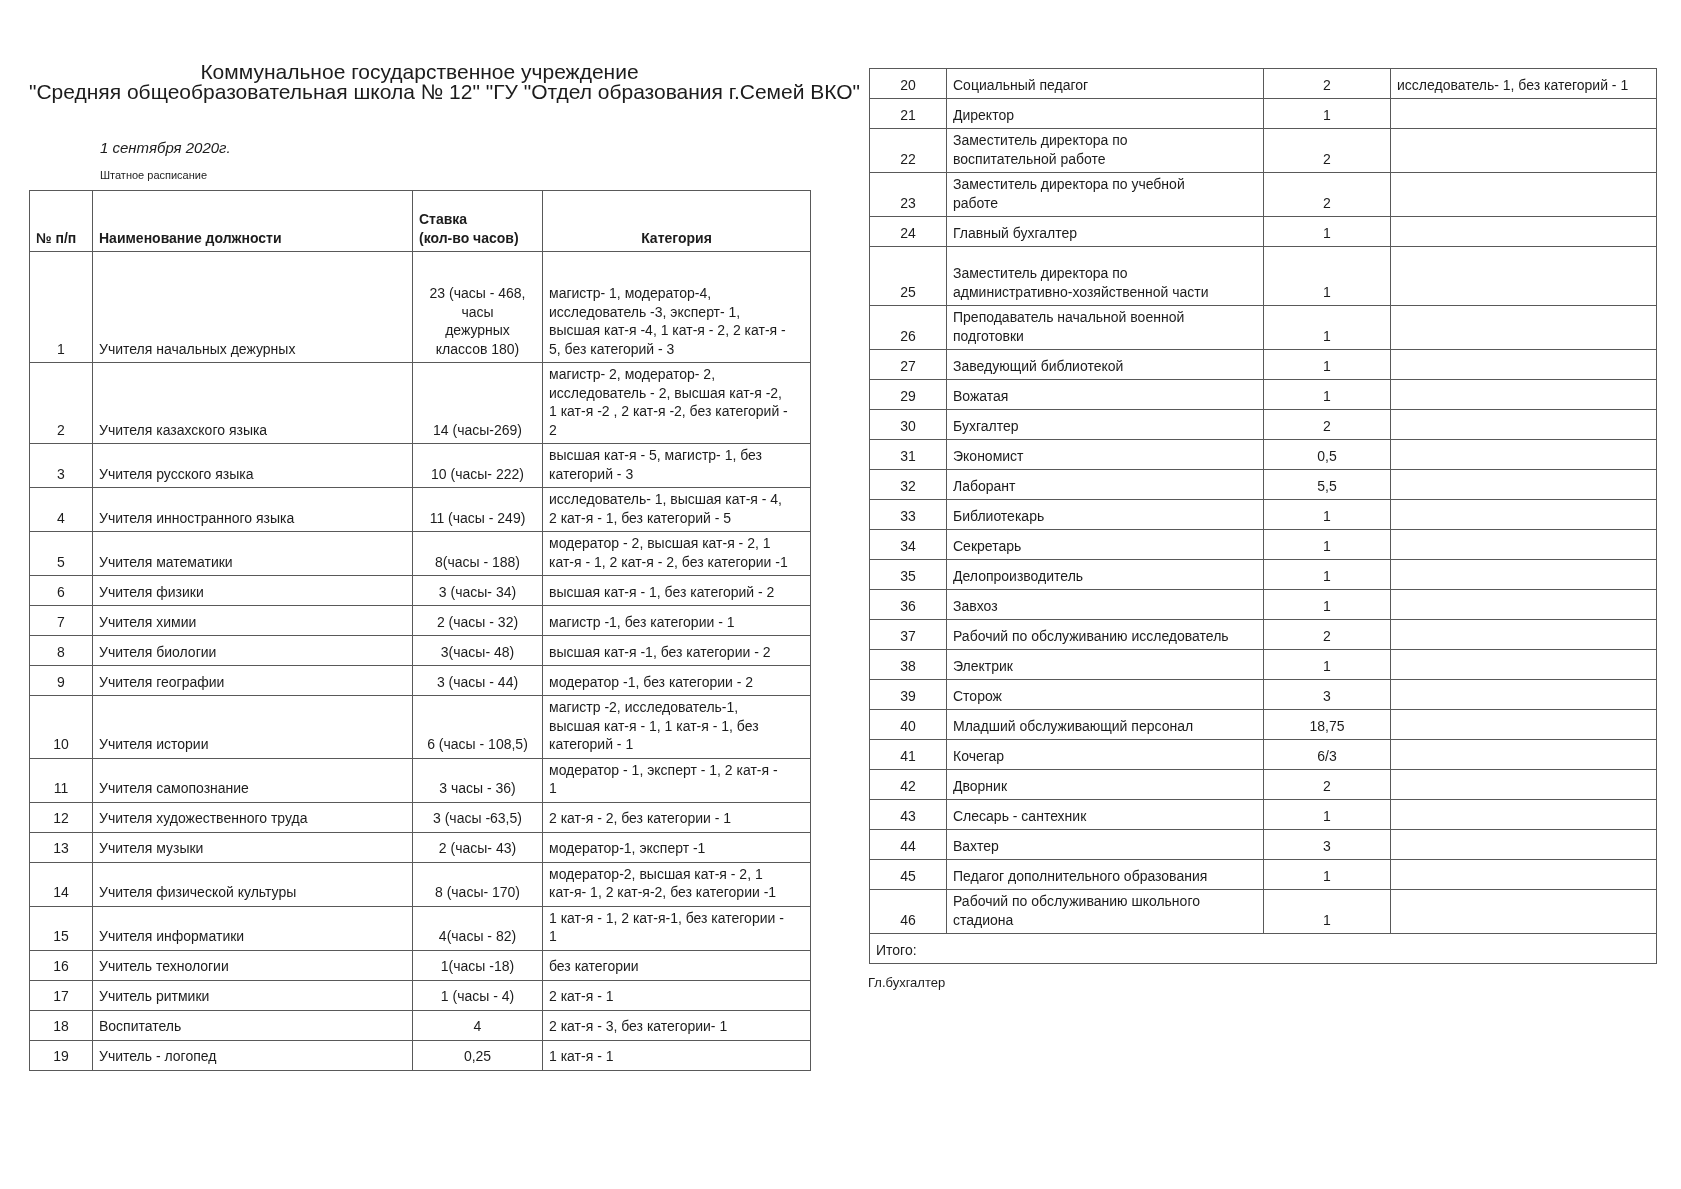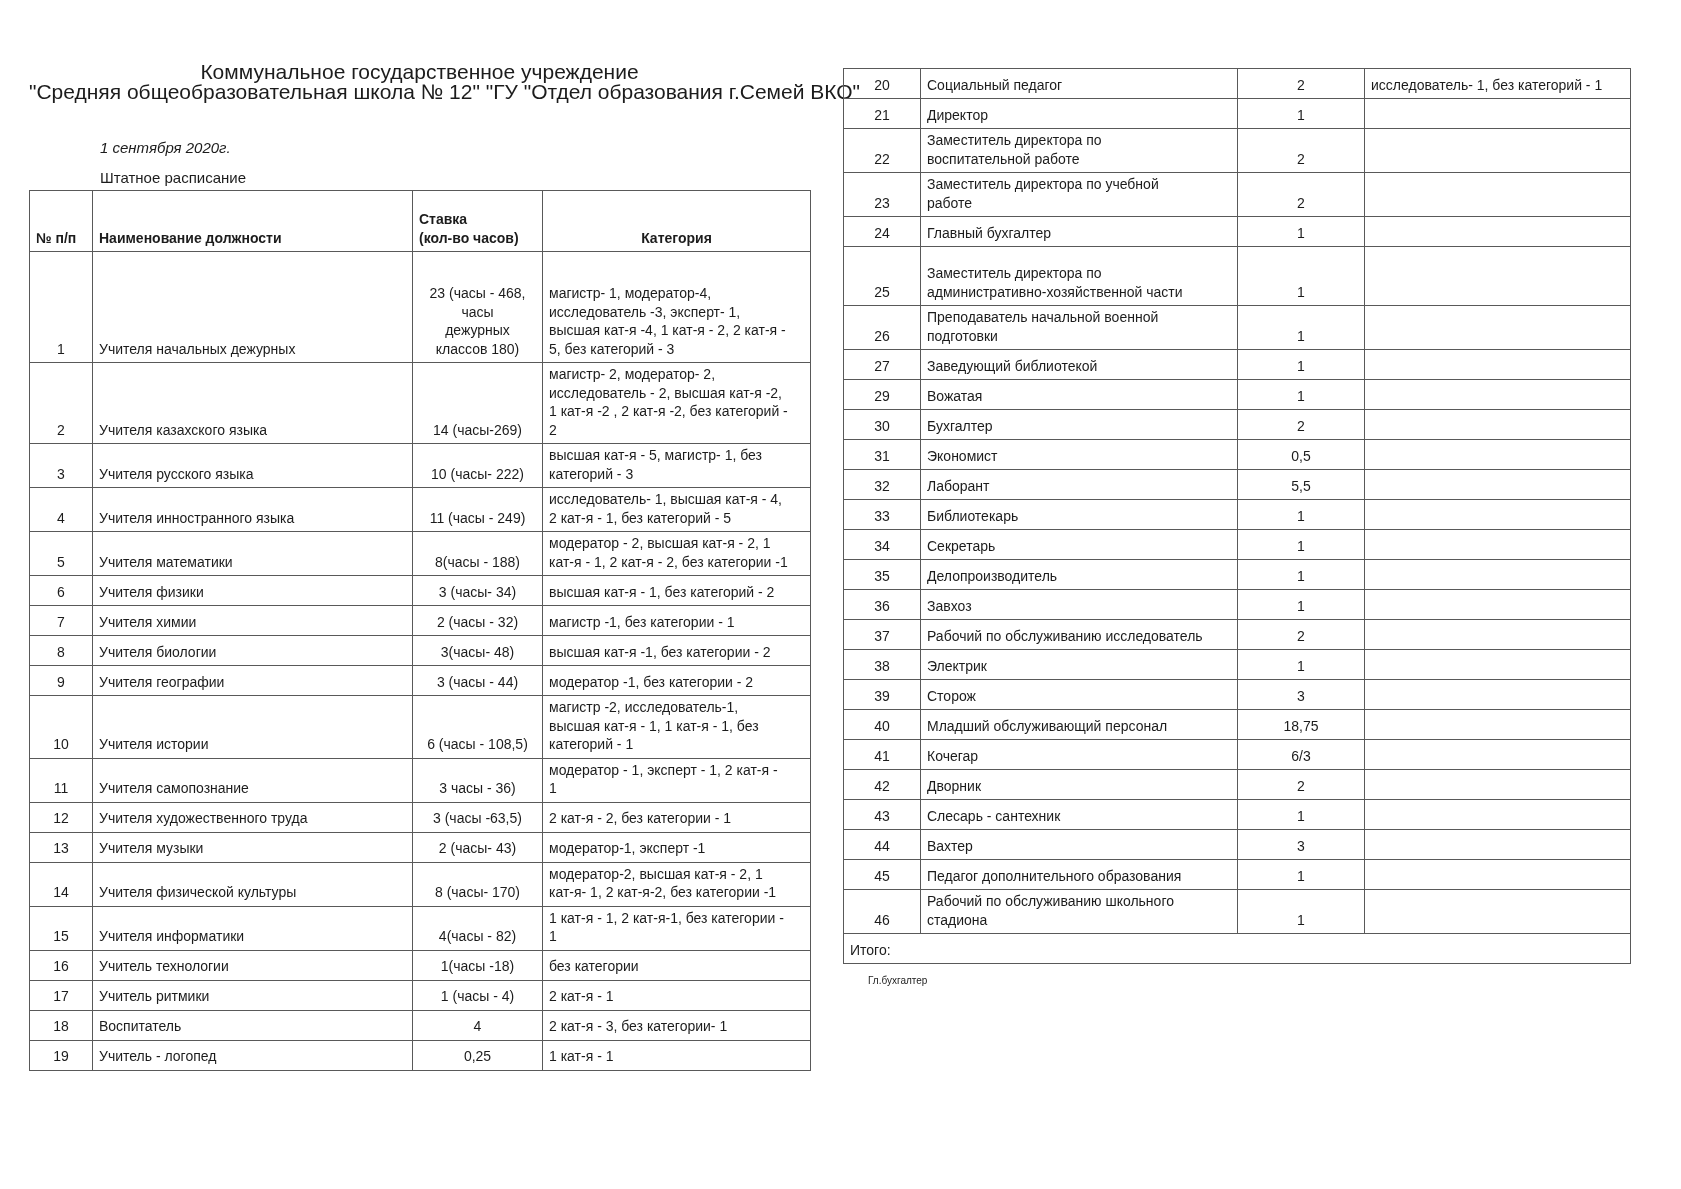--- a/index.html
+++ b/index.html
@@ -10,56 +10,56 @@
     color: #1c1c1c;
     position: relative;
     overflow: hidden;
   }
   .abs { position: absolute; }
 
   .title-block { left: 29px; top: 62px; width: 781px; text-align: center; }
   .title-line { font-weight: normal; font-size: 21px; line-height: 20px; white-space: nowrap; }
 
   .date-line { left: 100px; top: 139px; font-size: 15px; font-style: italic; }
-  .subtitle-line { left: 100px; top: 169px; font-size: 15px; }
+  .subtitle-line { left: 100px; top: 169px; font-size: 11px; }
 
   table.doc {
     border-collapse: collapse;
     table-layout: fixed;
     font-size: 14px;
   }
   table.doc td, table.doc th {
     border: 1px solid #595959;
     vertical-align: bottom;
     padding: 2px 6px 4px 6px;
     line-height: 18.5px;
     white-space: pre-line;
     overflow: hidden;
     font-weight: normal;
     height: 23px;
   }
   table.left-t { left: 29px; top: 190px; width: 781px; }
-  table.right-t { left: 843px; top: 68px; width: 787px; }
+  table.right-t { left: 869px; top: 68px; width: 787px; }
 
   table.left-t thead th { font-weight: bold; height: 54px; }
   .c-num  { text-align: center; }
   .c-pos  { text-align: left; }
   .c-rate { text-align: center; }
   .c-cat  { text-align: left; }
   th.c-num, th.c-pos, th.c-rate { text-align: left; }
   th.c-cat { text-align: center; }
 
   
   #left-body tr:nth-child(1) td { height: 104px; }
   #left-body tr:nth-child(2) td { height: 72px; }
   #right-body tr:nth-child(6) td { height: 52px; }
 
   .total-cell { padding-left: 72px; font-weight: normal; }
 
-  .signature { left: 868px; top: 975px; font-size: 10px; }
+  .signature { left: 868px; top: 975px; font-size: 13px; }
 </style>
 </head>
 <body>
 
 <div class="abs title-block">
   <div class="title-line">Коммунальное государственное учреждение</div>
   <div class="title-line">"Средняя общеобразовательная школа № 12" "ГУ "Отдел образования г.Семей ВКО"</div>
 </div>
 <div class="abs date-line">1 сентября 2020г.</div>
 <div class="abs subtitle-line">Штатное расписание</div>

